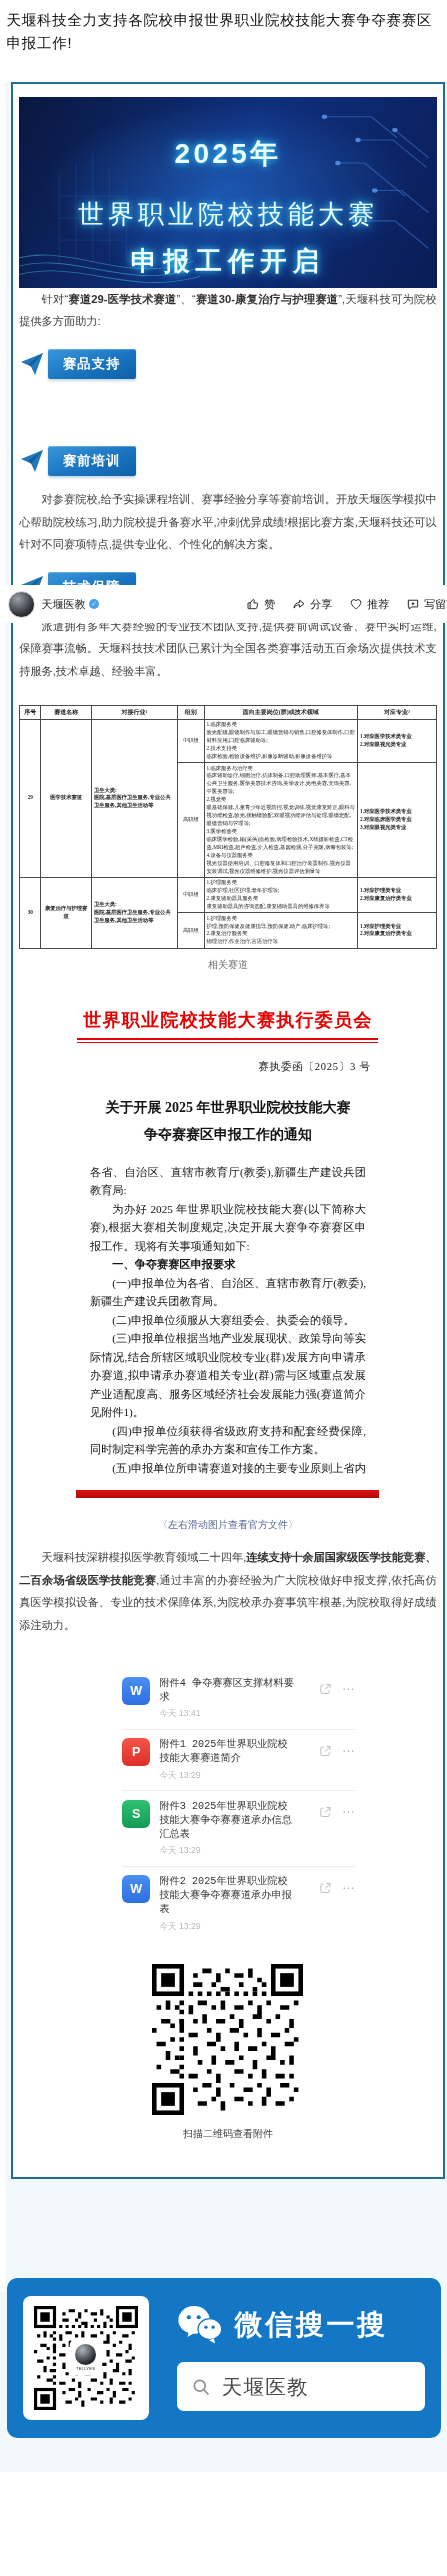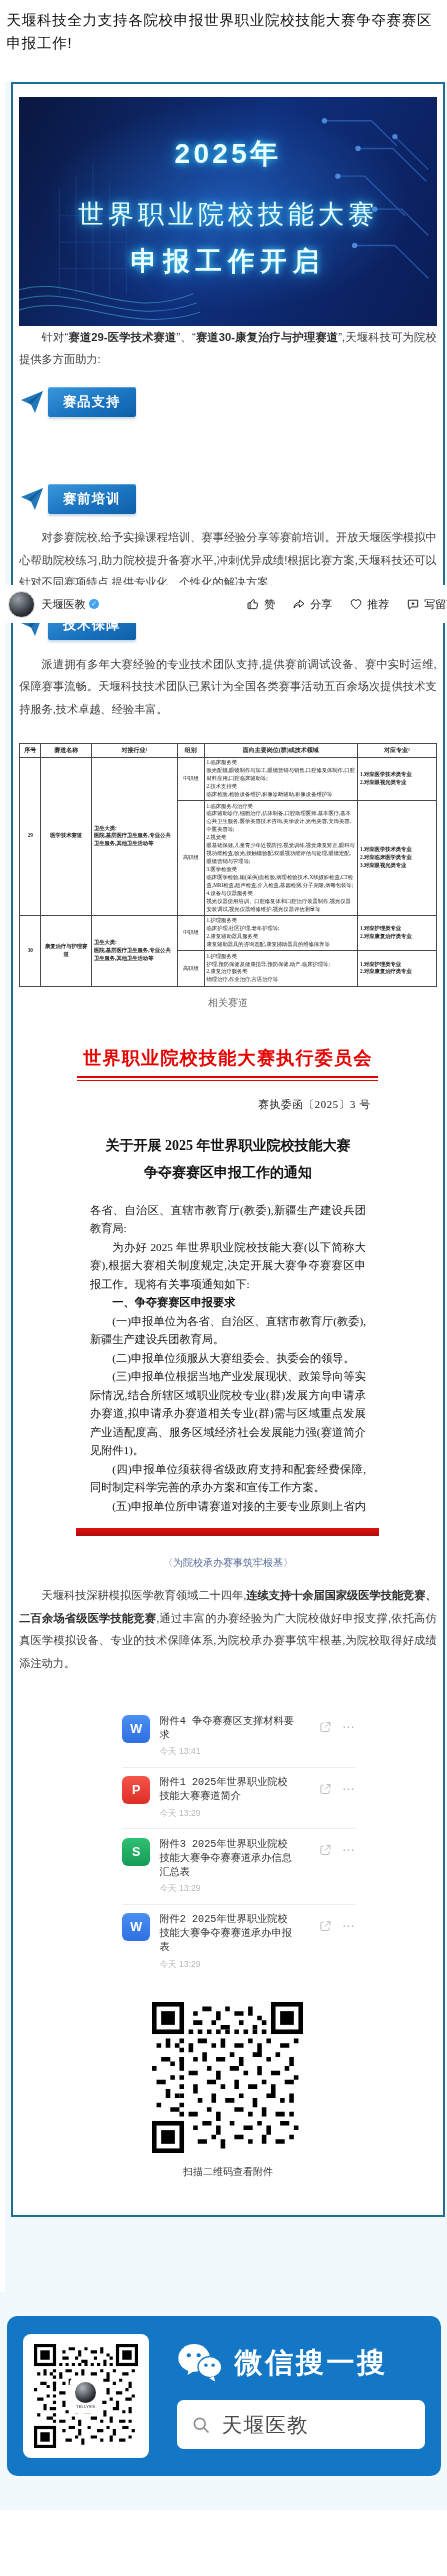--- a/index.html
+++ b/index.html
@@ -3,21 +3,21 @@
 <meta charset="utf-8">
 <style>
   html,body{margin:0;padding:0;background:#fff;}
   .page{width:448px;position:relative;font-family:"Liberation Sans","DejaVu Sans",sans-serif;background:#fff;overflow:hidden;}
   .title{margin:0;font-weight:400;font-size:14.5px;line-height:23px;letter-spacing:0.7px;color:#111;padding:9.2px 1.3px 26.4px 6.6px;}
   .page-bg{background:#f2f9fd;position:relative;padding-bottom:34px;}
   .white-strip{position:absolute;left:0;top:0;width:5.3px;height:2210px;background:#fff;}
   .content-box{margin:0 3.3px 0 11.2px;background:#fff;border:2px solid #1e6f95;padding:13.2px 6px 36px;}
 
   
-  .banner{height:229px;position:relative;overflow:hidden;text-align:center;color:#eafdff;
+  .banner{height:191px;position:relative;overflow:hidden;text-align:center;color:#eafdff;
     background:radial-gradient(ellipse at 50% 48%,rgba(45,125,225,.5),rgba(0,0,0,0) 62%),
                linear-gradient(118deg,#0a173f 0%,#0f2f7c 48%,#0a1c55 100%);}
   .banner-deco{position:absolute;inset:0;width:100%;height:100%;}
   .b1{position:relative;padding-top:38px;font-size:28px;font-weight:700;letter-spacing:3.3px;text-shadow:0 0 6.6px #35d1f5,0 0 17px #2f9ef5;}
   .b2{position:relative;margin-top:24px;font-size:26px;font-weight:400;letter-spacing:4px;text-shadow:0 0 6.6px #35d1f5,0 0 17px #2f9ef5;}
   .b3{position:relative;margin-top:12px;font-size:26.4px;font-weight:700;letter-spacing:6px;text-shadow:0 0 6.6px #35d1f5,0 0 17px #2f9ef5;}
 
   .para{font-size:11.2px;line-height:22.5px;text-align:justify;color:#3d3d3d;margin:0;}
   .indent{text-indent:2em;}
   .mt16{margin-top:10.6px;}
@@ -266,21 +266,21 @@
           <p class="di db">一、争夺赛赛区申报要求</p>
           <p class="di">(一)申报单位为各省、自治区、直辖市教育厅(教委),新疆生产建设兵团教育局。</p>
           <p class="di">(二)申报单位须服从大赛组委会、执委会的领导。</p>
           <p class="di">(三)申报单位根据当地产业发展现状、政策导向等实际情况,结合所辖区域职业院校专业(群)发展方向申请承办赛道,拟申请承办赛道相关专业(群)需与区域重点发展产业适配度高、服务区域经济社会发展能力强(赛道简介见附件1)。</p>
           <p class="di">(四)申报单位须获得省级政府支持和配套经费保障,同时制定科学完善的承办方案和宣传工作方案。</p>
           <p class="di">(五)申报单位所申请赛道对接的主要专业原则上省内</p>
         </div>
         <div class="red-divider"></div>
       </div>
 
-      <div class="swipe-hint">〈为院校承办赛事筑牢根基〉</div>
+      <div class="swipe-hint">〈左右滑动图片查看官方文件〉</div>
 
       <p class="para indent" style="margin-top:14.5px"><span>天堰科技深耕模拟医学教育领域二十四年,</span><b>连续支持十余届国家级医学技能竞赛、二百余场省级医学技能竞赛</b><span>,通过丰富的办赛经验为广大院校做好申报支撑,依托高仿真医学模拟设备、专业的技术保障体系,为院校承办赛事筑牢根基,为院校取得好成绩添注动力。</span></p>
 
       <div class="attach">
 
         <div class="attach-item divided">
           <div class="file-icon fi-word">W</div>
           <div class="attach-main">
             <div class="attach-title">附件4 争夺赛赛区支撑材料要求</div>
             <div class="attach-time">今天 13:41</div>

